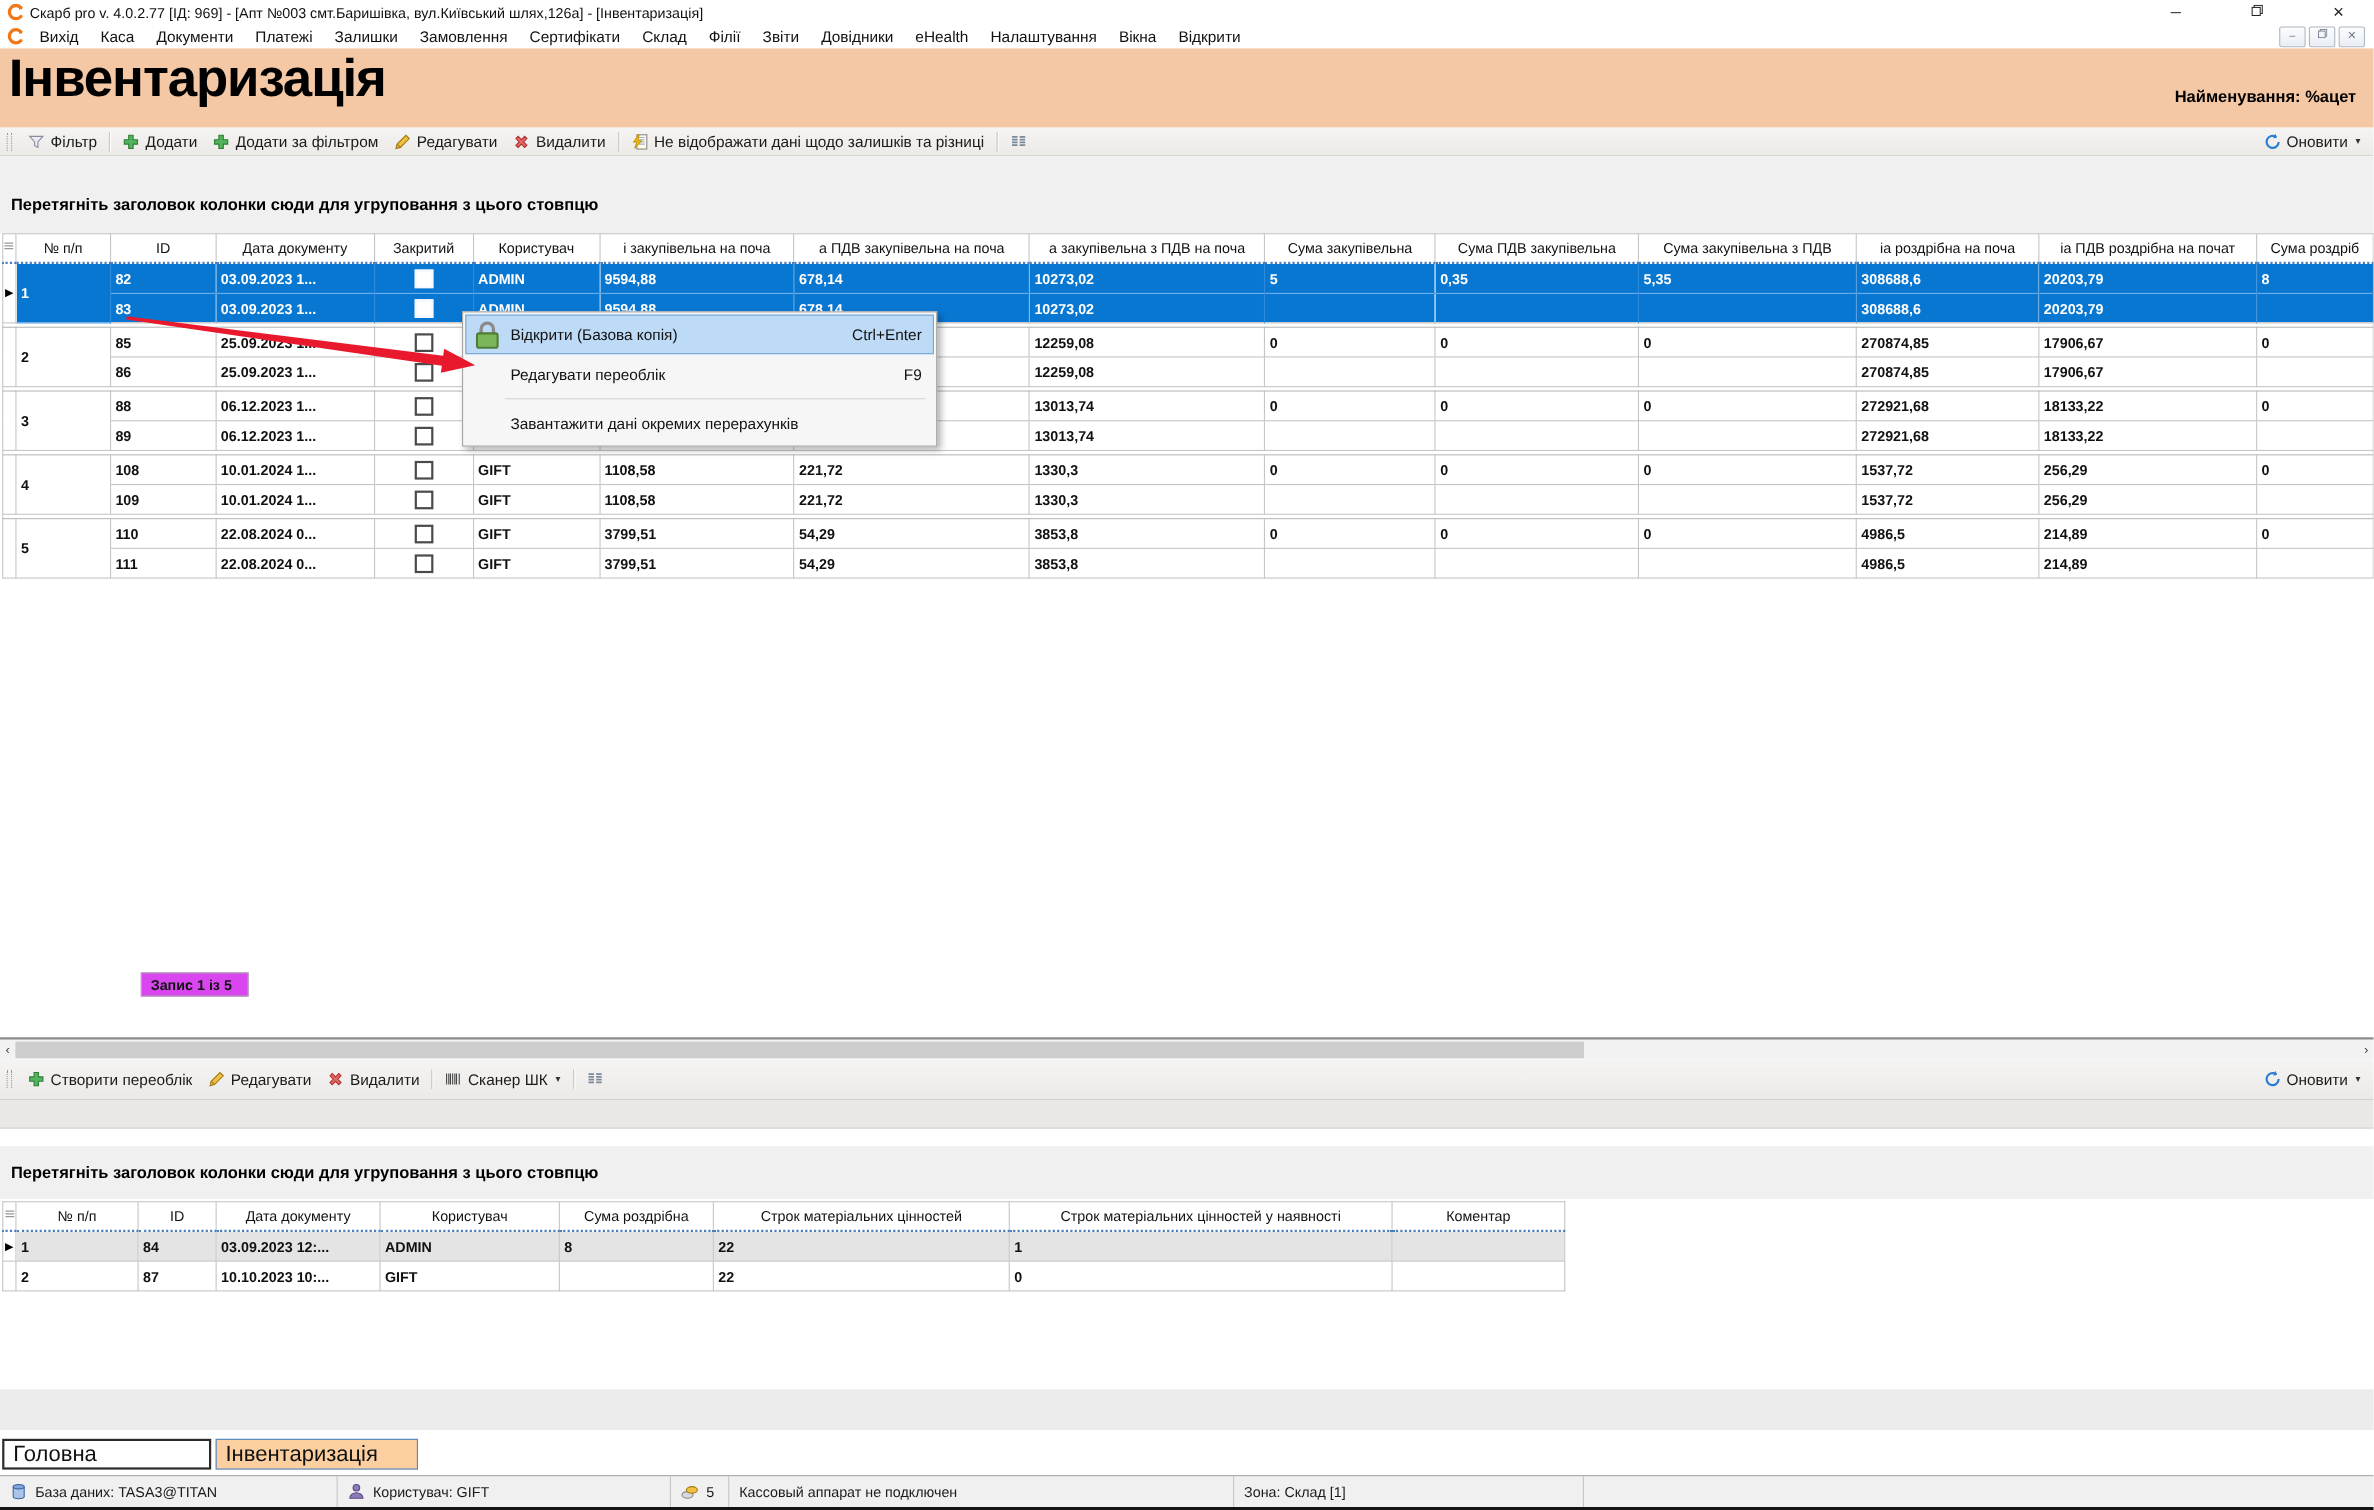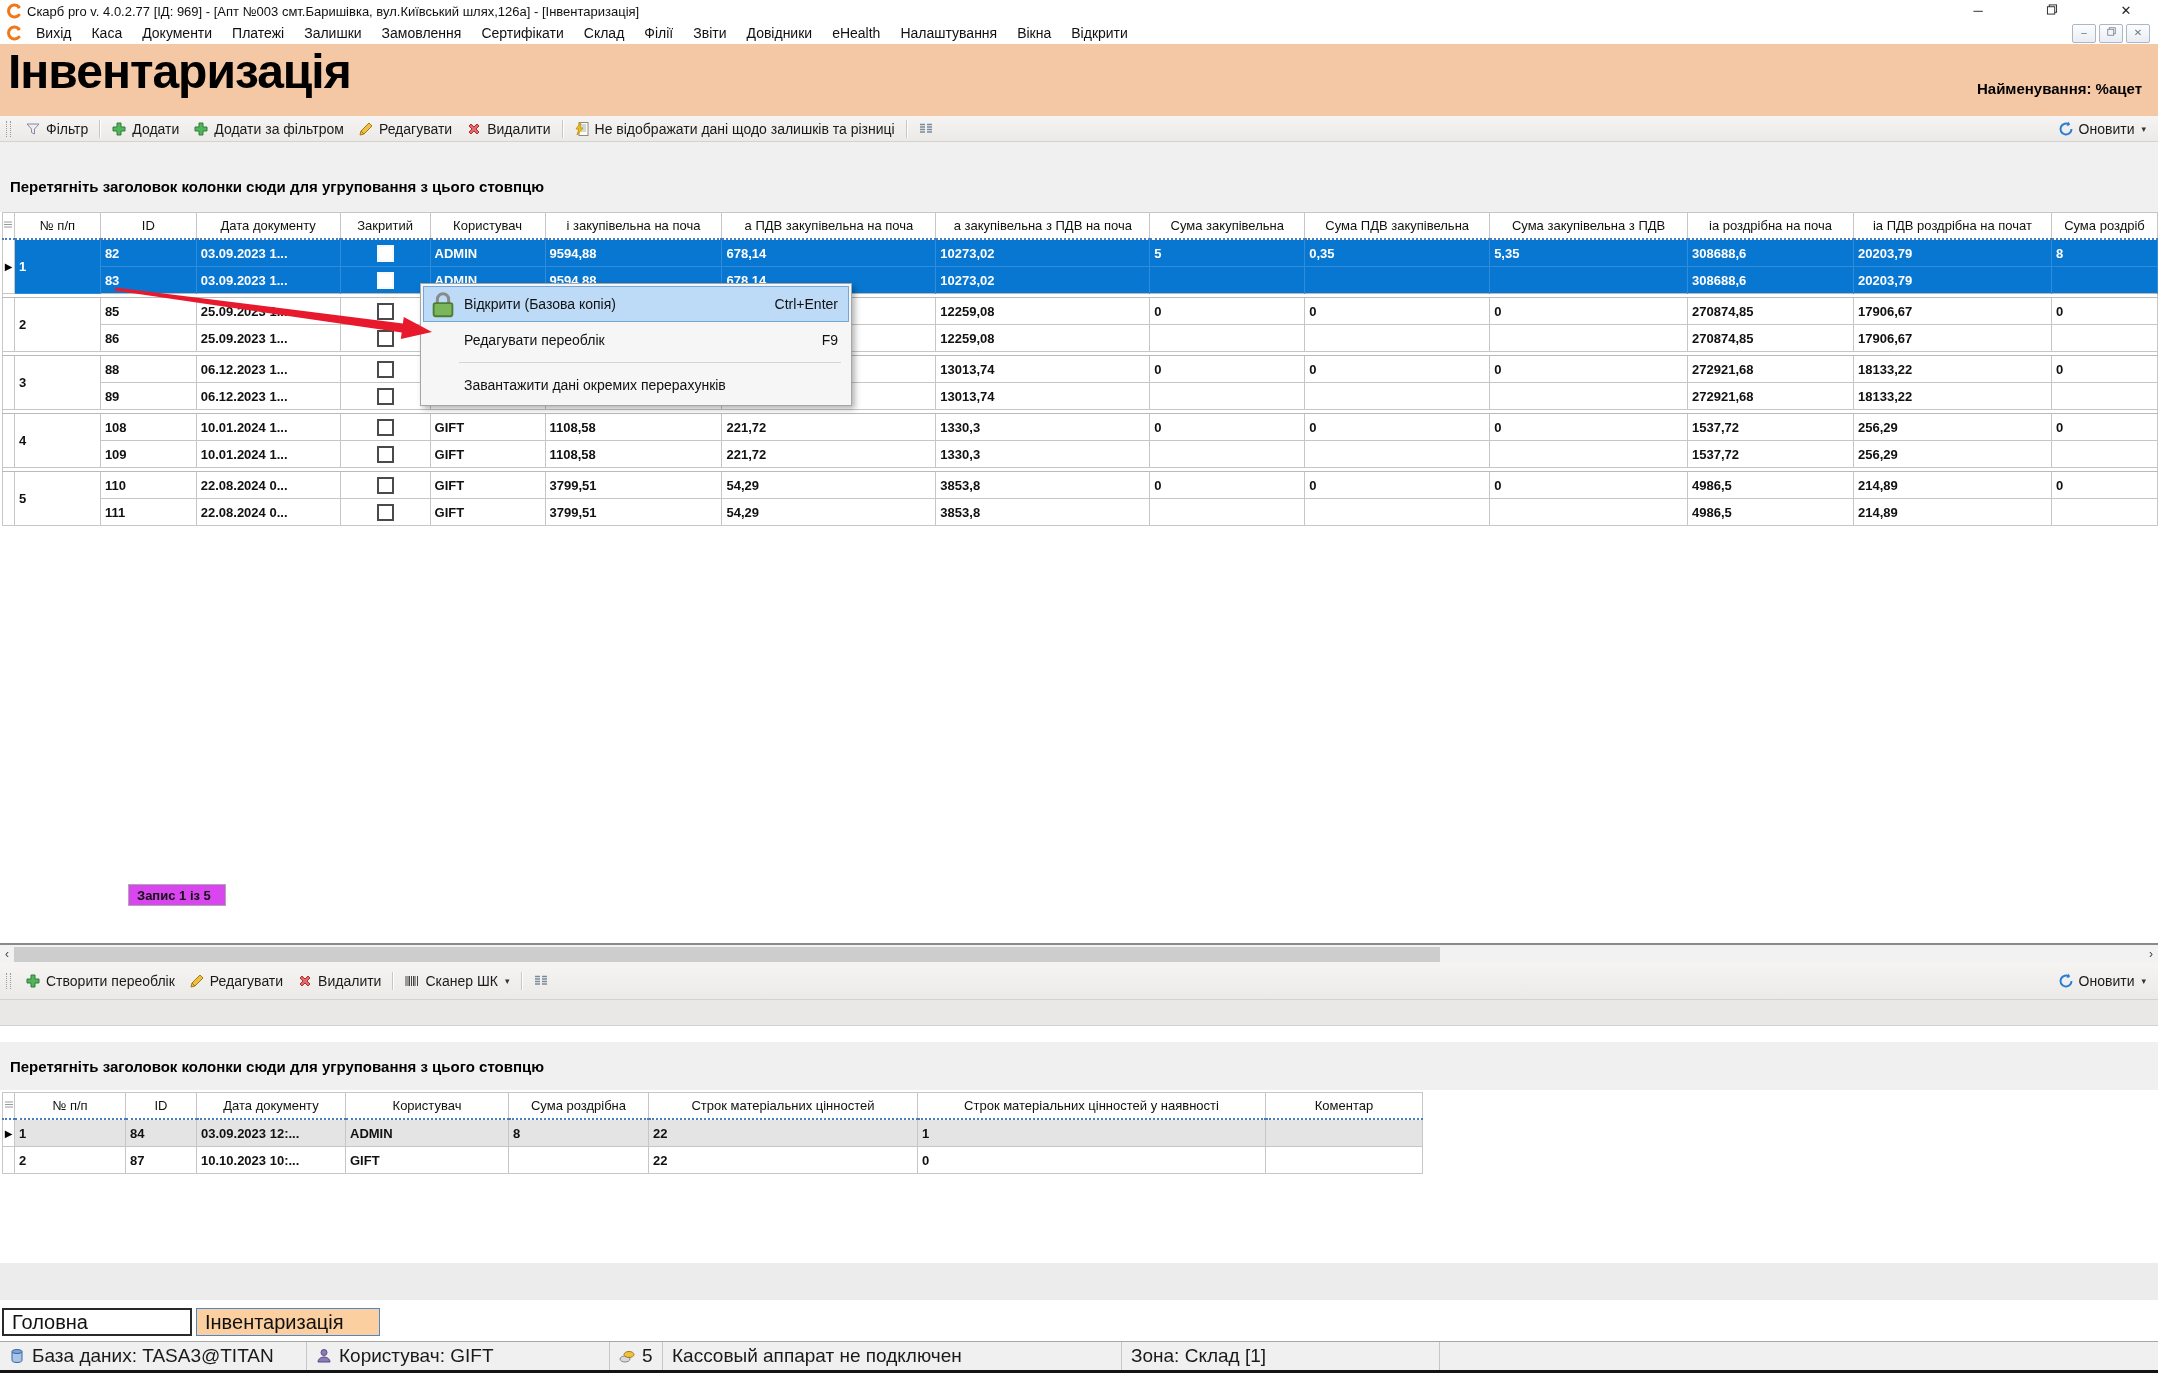--- a/index.html
+++ b/index.html
@@ -89,21 +89,21 @@
   
   #tabsrow{position:absolute;left:0;top:1300px;width:100%;height:41px;background:#fff;}
   .tab{position:absolute;top:8px;height:28px;box-sizing:border-box;font-size:20px;
        display:flex;align-items:center;padding-left:8px;}
   .tab.inactive{left:2px;width:190px;border:2px solid #2A2A2A;background:#fff;}
   .tab.active{left:196px;width:184px;border:1px solid #4C87C8;background:#FBCF9F;}
 
   
   #statusbar{position:absolute;left:0;top:1341px;width:100%;height:32px;background:#F0F0F0;
              border-top:1px solid #A8A8A8;border-bottom:3px solid #141414;display:flex;
-             box-sizing:border-box;font-size:19px;color:#1A1A1A;}
+             box-sizing:border-box;font-size:13px;color:#1A1A1A;}
   .seg{display:flex;align-items:center;gap:7px;padding-left:9px;border-right:1px solid #C6C6C6;
        box-sizing:border-box;white-space:nowrap;}
   .seg.fill{flex:1;border-right:none;}
 
   
   #cmenu{position:absolute;left:420px;top:283px;width:432px;background:#F6F6F6;
          border:1px solid #A6A6A6;box-shadow:3px 3px 6px rgba(0,0,0,.3);padding:2px;
          box-sizing:border-box;z-index:40;font-size:14px;}
   .mitem{height:34px;display:flex;align-items:center;padding:0 10px 0 4px;border:1px solid transparent;}
   .mitem.hl{background:#BDDBF6;border:1px solid #74A6D8;}

